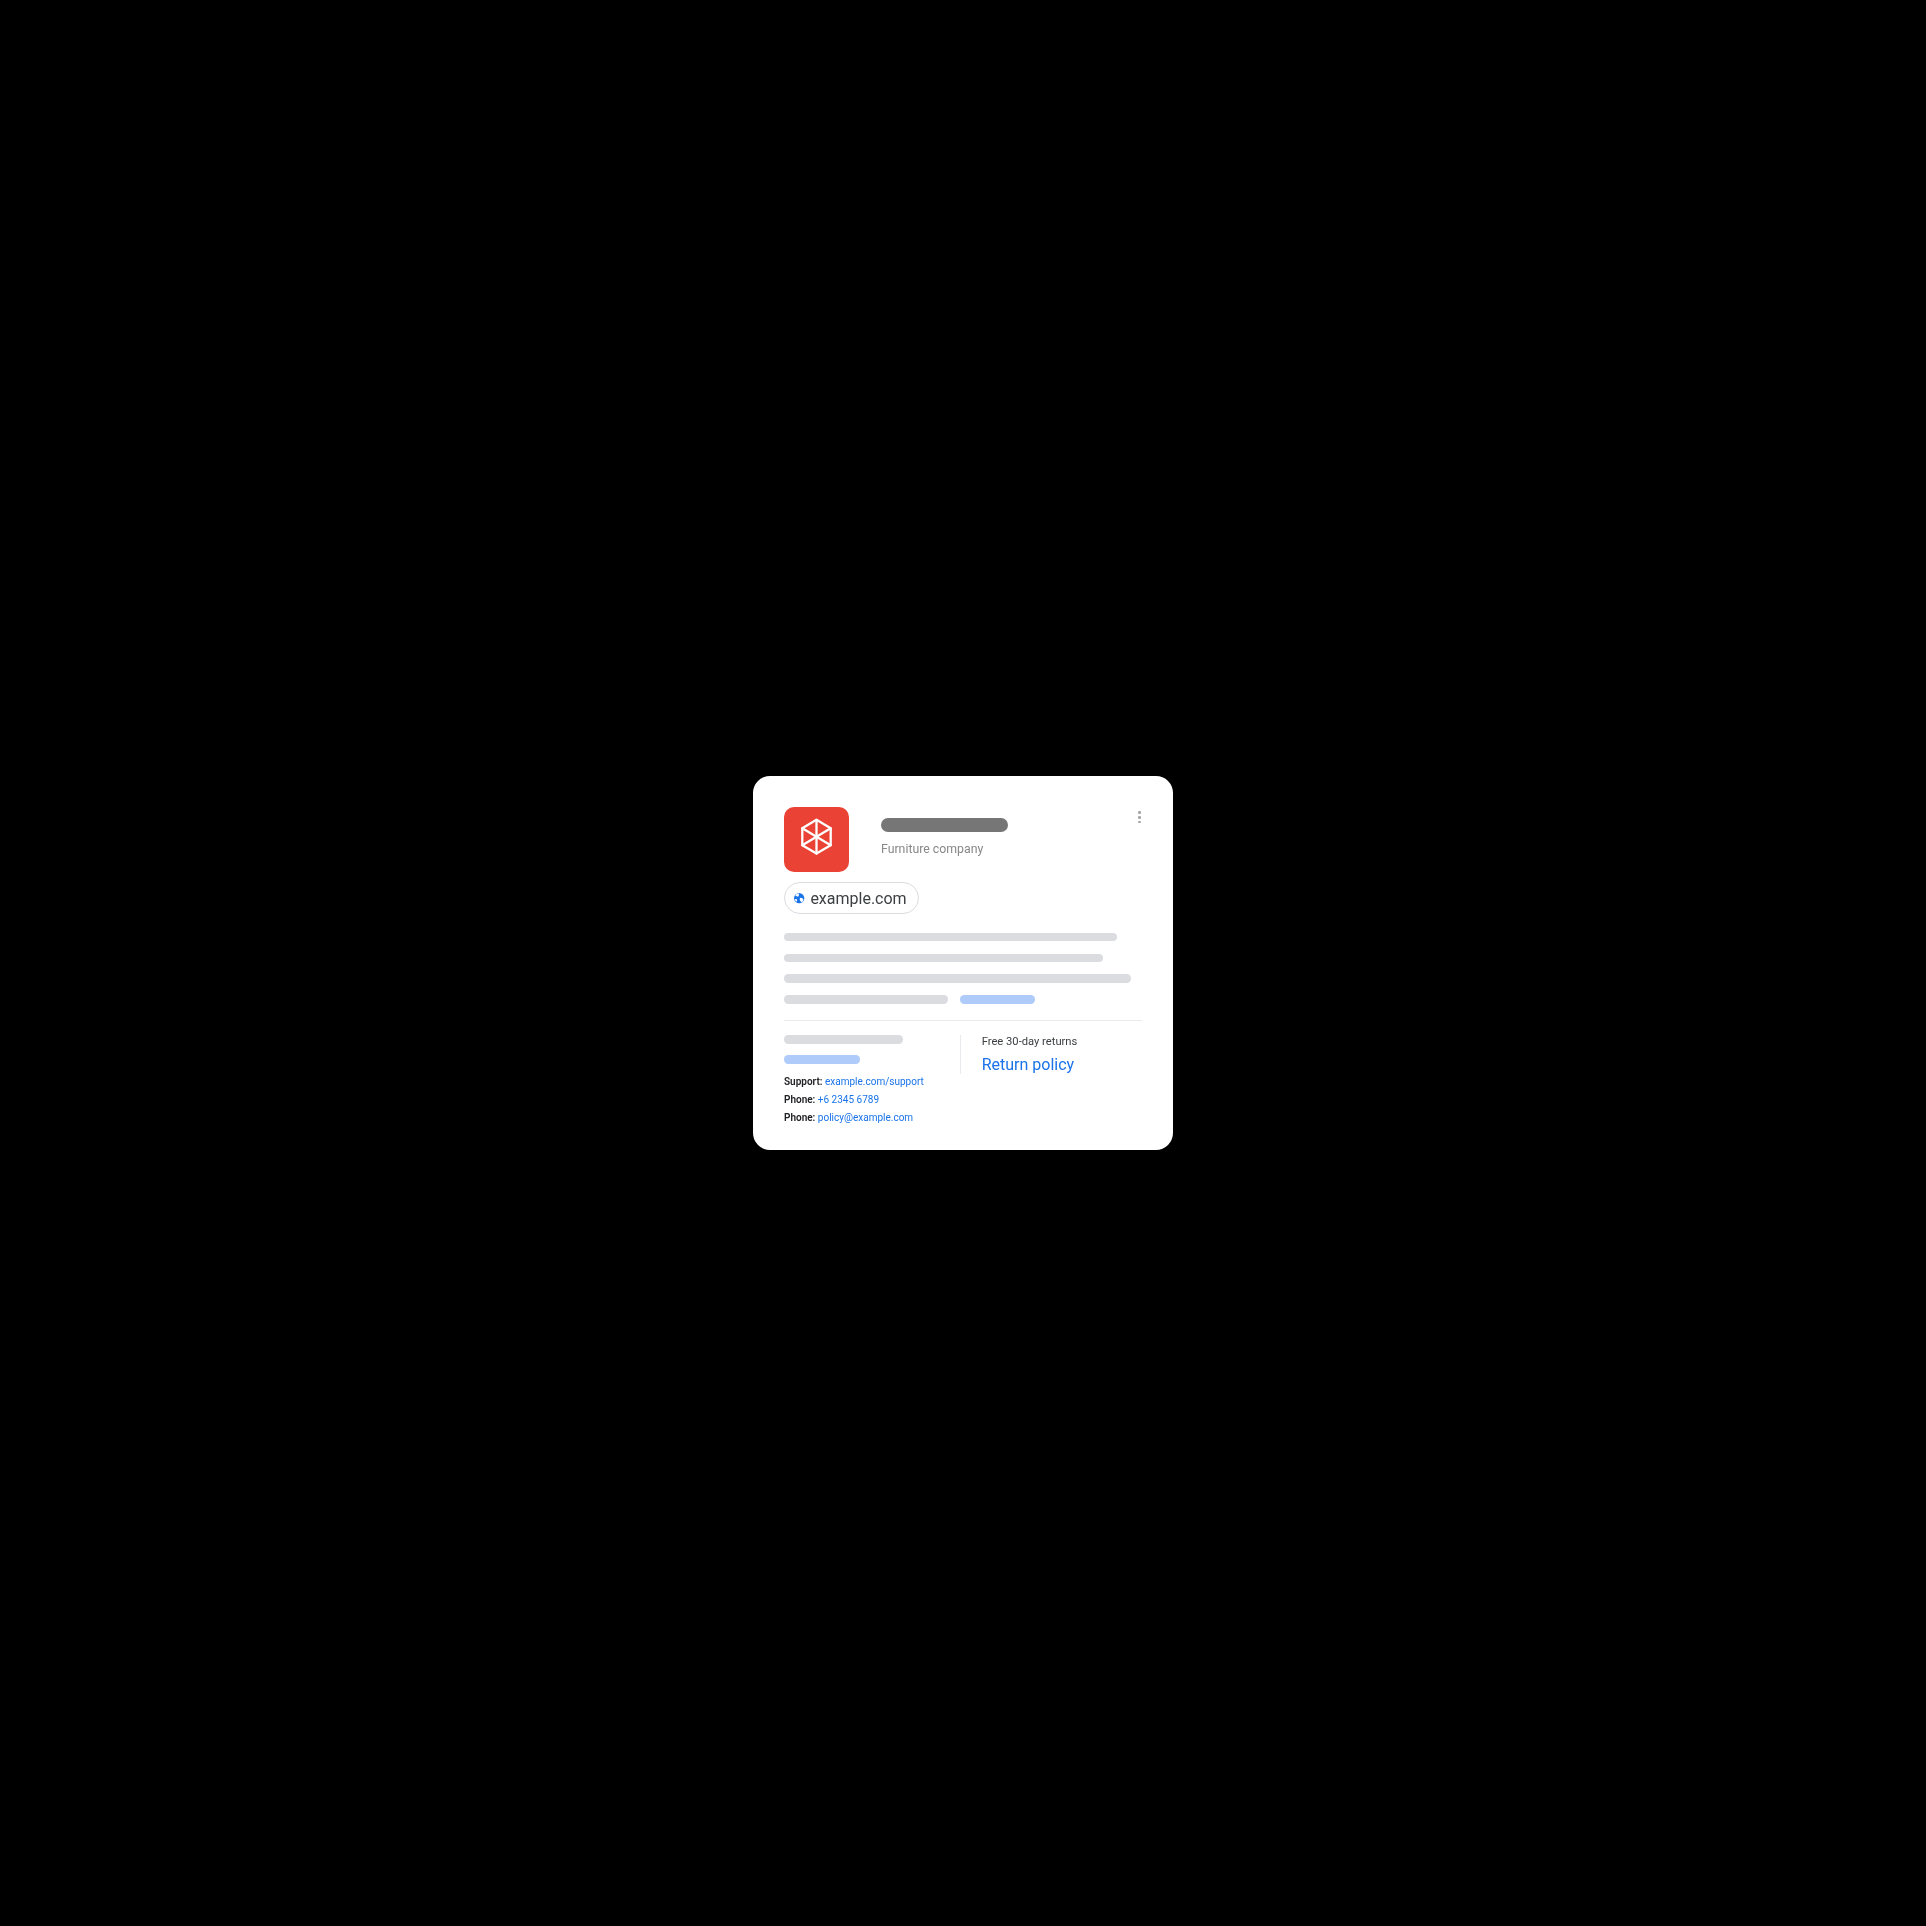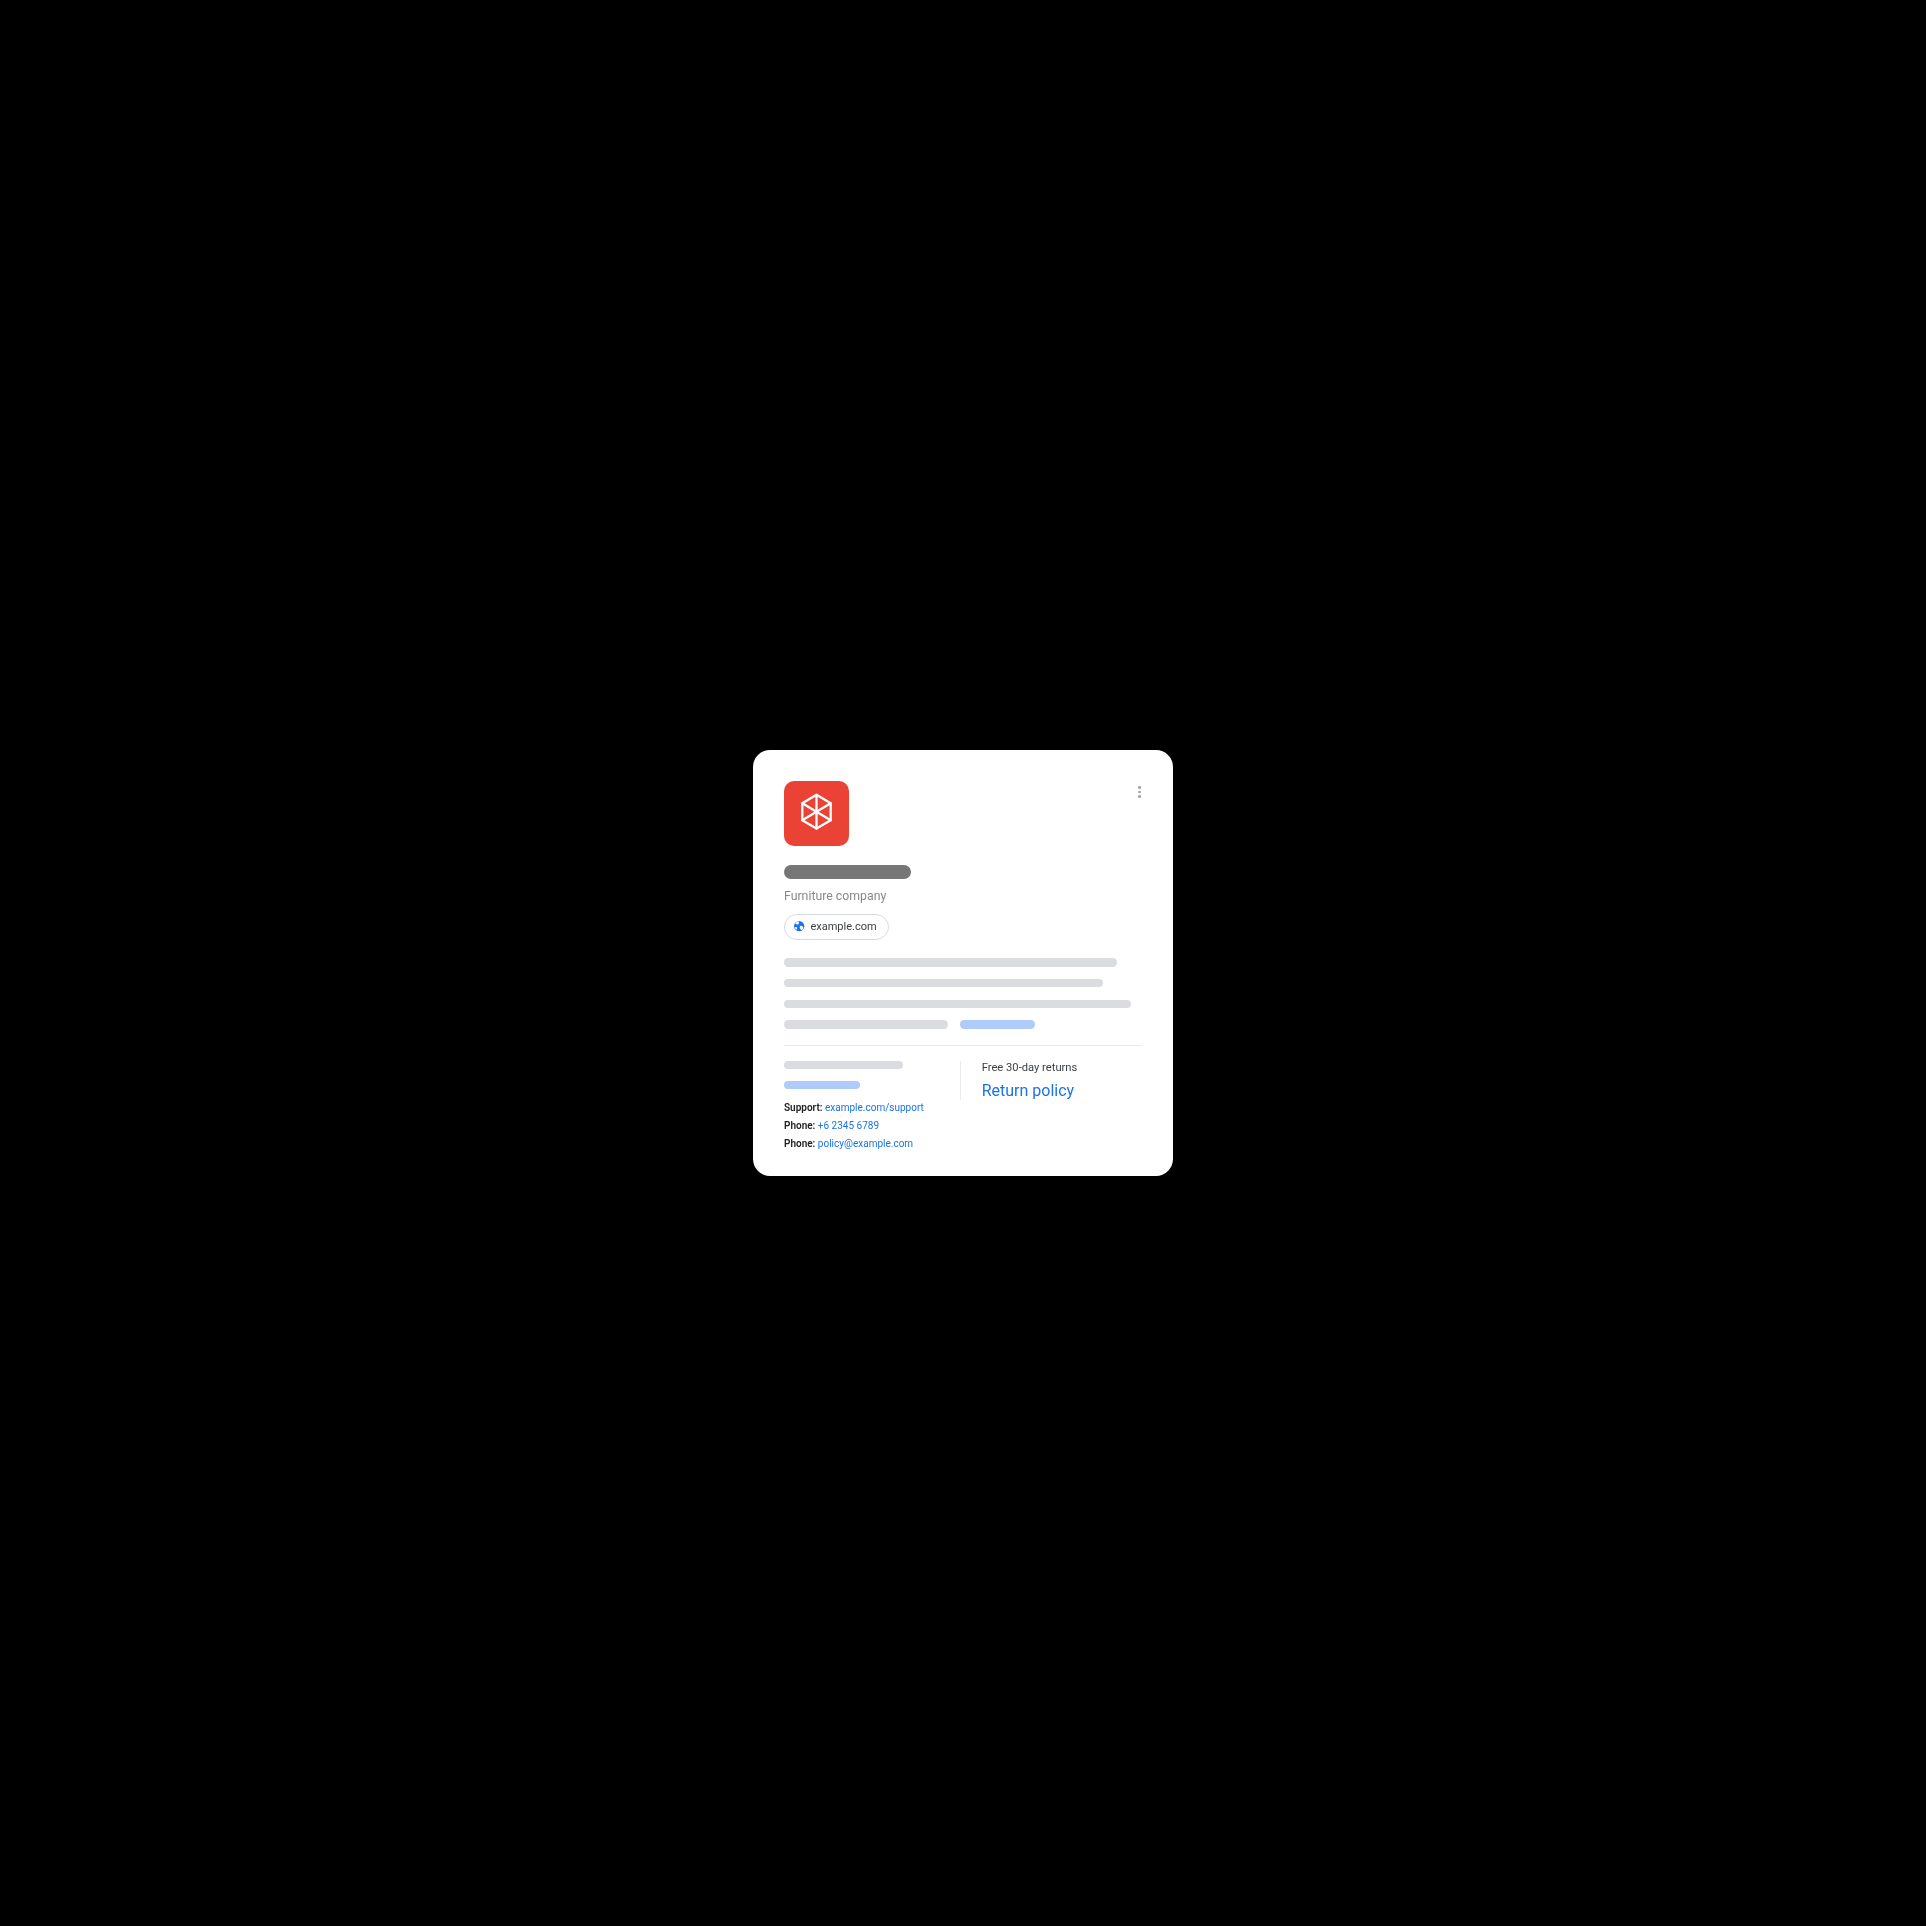--- a/index.html
+++ b/index.html
@@ -19,23 +19,22 @@
     .card {
       background: #fff;
       border-radius: 17px;
       width: 420px;
       padding: 31px 31px 20px 31px;
       position: relative;
     }
     .header {
       display: flex;
       align-items: flex-start;
-      gap: 7px;
+      gap: 32px;
       margin-bottom: 10.8px;
-      flex-direction: column;
     }
     .logo {
       width: 65px;
       height: 65px;
       background: #ea4335;
       border-radius: 10px;
       display: flex;
       align-items: center;
       justify-content: center;
       flex-shrink: 0;
@@ -87,21 +86,21 @@
       border-radius: 385px;
       padding: 5.4px 11.6px 5.4px 7.7px;
       margin-bottom: 18.5px;
       cursor: pointer;
     }
     .globe-icon {
       width: 12.3px;
       height: 12.3px;
     }
     .website-chip-text {
-      font-size: 11px;
+      font-size: 16px;
       color: #3c4043;
     }
     .description {
       margin-bottom: 16px;
     }
     .desc-line {
       height: 8.5px;
       background: #dadce0;
       border-radius: 4.2px;
       margin-bottom: 12.3px;

